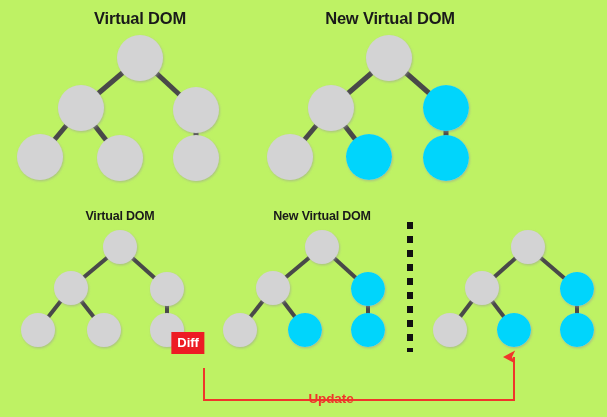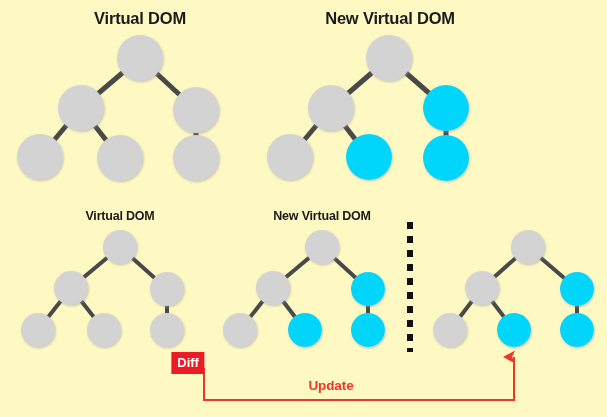--- a/index.html
+++ b/index.html
@@ -7,21 +7,21 @@
     padding: 0;
     background: #ffffff;
   }
   body {
     font-family: "Liberation Sans", sans-serif;
   }
   #canvas {
     position: relative;
     width: 607px;
     height: 417px;
-    background: #fef9c3;
+    background: #bef264;
     overflow: hidden;
   }
   .tree-title {
     position: absolute;
     font-weight: bold;
     color: #1a1a1a;
     white-space: nowrap;
     text-align: center;
     letter-spacing: -0.2px;
   }
@@ -166,17 +166,17 @@
         <polyline points="204,368 204,400 514,400 514,357" fill="none" stroke="#F0352B" stroke-width="2" marker-end="url(#updArrowHead)"></polyline>
       </g>
     </svg>
 
   <div class="tree-title title-top" id="title-top-0" style="left: 140px; top: 8px; width: auto; text-align: left; transform: translateX(-50%);">Virtual DOM</div>
   <div class="tree-title title-top" id="title-top-1" style="left: 390px; top: 8px; width: auto; text-align: left; transform: translateX(-50%);">New Virtual DOM</div>
 
   <div class="tree-title title-bottom" id="title-bot-0" style="left: 120px; top: 208px; width: auto; text-align: left; transform: translateX(-50%);">Virtual DOM</div>
   <div class="tree-title title-bottom" id="title-bot-1" style="left: 322px; top: 208px; width: auto; text-align: left; transform: translateX(-50%);">New Virtual DOM</div>
 
-  <div class="diff-badge" id="diff-badge" style="left: 188px; top: 352px; transform: translateX(-50%); background: rgb(237, 28, 36); color: rgb(255, 255, 255);">Diff</div>
+  <div class="diff-badge" id="diff-badge" style="left: 188px; top: 332px; transform: translateX(-50%); background: rgb(237, 28, 36); color: rgb(255, 255, 255);">Diff</div>
 
-  <div class="update-label" id="update-label" style="left: 331px; top: 378px; transform: translateX(-50%); color: rgb(240, 53, 43);">Update</div>
+  <div class="update-label" id="update-label" style="left: 331px; top: 391px; transform: translateX(-50%); color: rgb(240, 53, 43);">Update</div>
 
 </div>
 
 </body></html>

